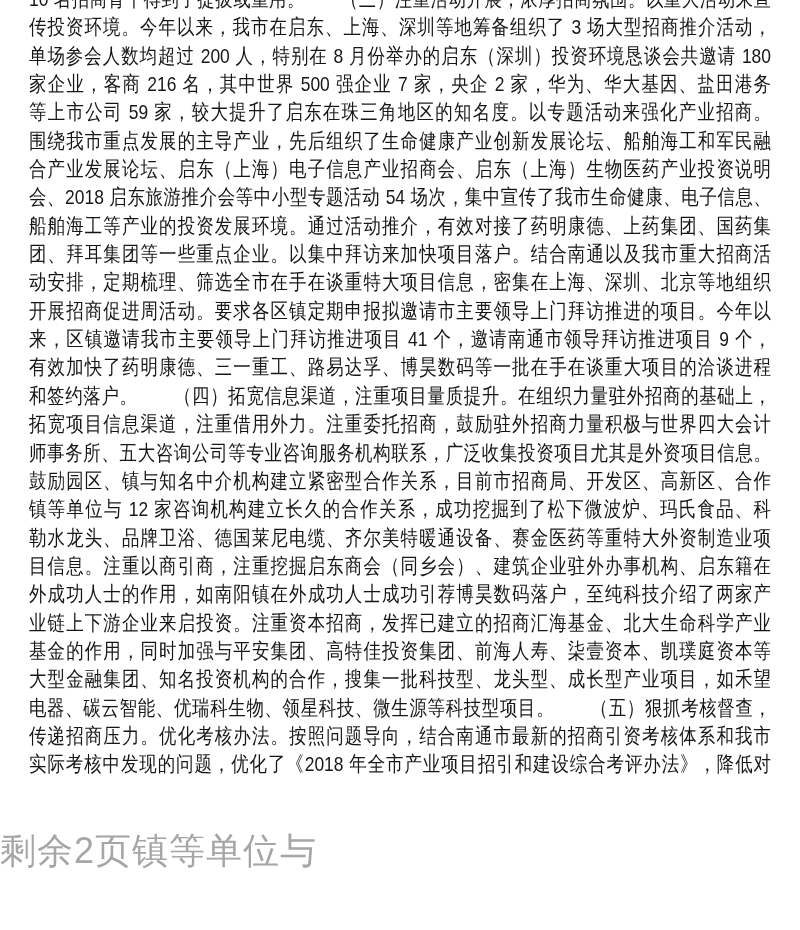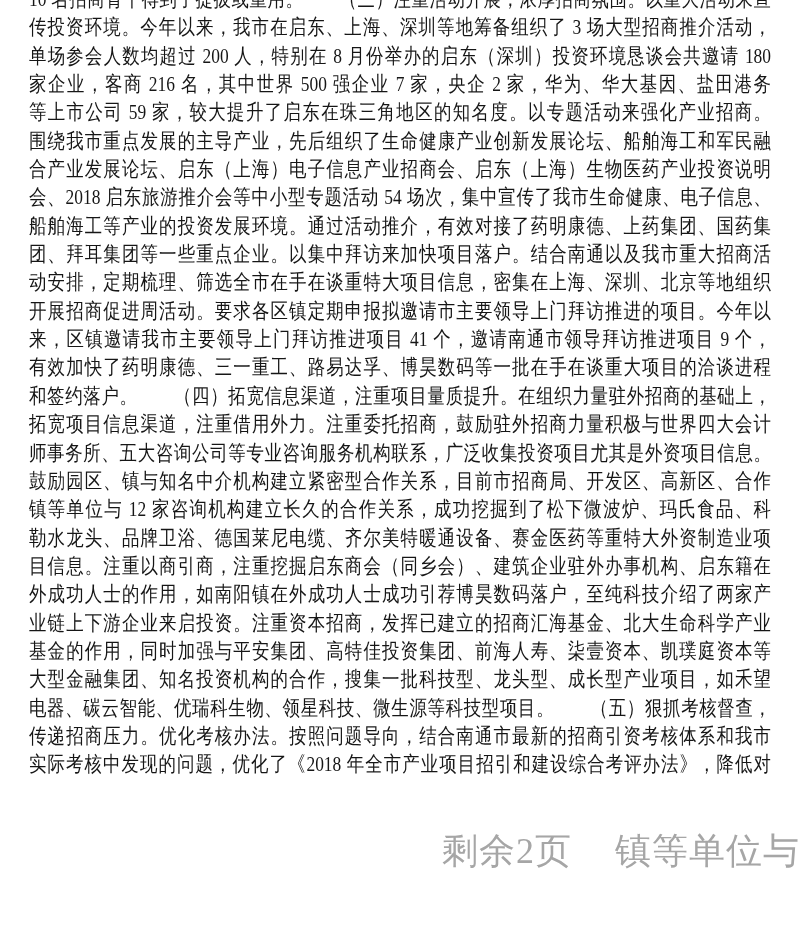--- a/index.html
+++ b/index.html
@@ -6,21 +6,21 @@
     margin: 0;
     padding: 0;
     background: #ffffff;
   }
   .page {
     position: relative;
     width: 800px;
     height: 930px;
     background: #ffffff;
     overflow: hidden;
-    font-family: Liberation Serif, serif;
+    font-family: Liberation Sans, sans-serif;
   }
   
   .text-block {
     position: absolute;
     top: -15px;
     left: 29px;
     width: 894px;
     transform: scaleX(0.83);
     transform-origin: 0 0;
     color: #161616;
@@ -33,22 +33,21 @@
     text-align-last: justify;
     text-justify: inter-character;
     overflow: hidden;
   }
   .notice {
     position: absolute;
     top: 828px;
     left: 0;
     width: 100%;
     display: flex;
-    justify-content: flex-end;
-    gap: 43px;
+    justify-content: flex-start;
     font-size: 36px;
     line-height: 46px;
     color: #a6a6a6;
     letter-spacing: 1px;
   }
 </style>
 </head>
 <body>
 
 <div class="page">

